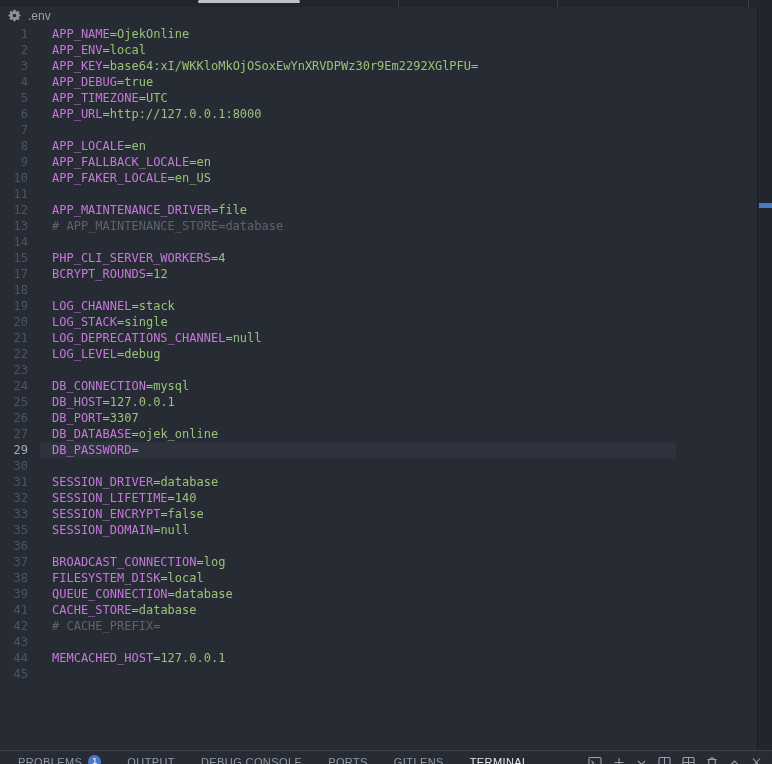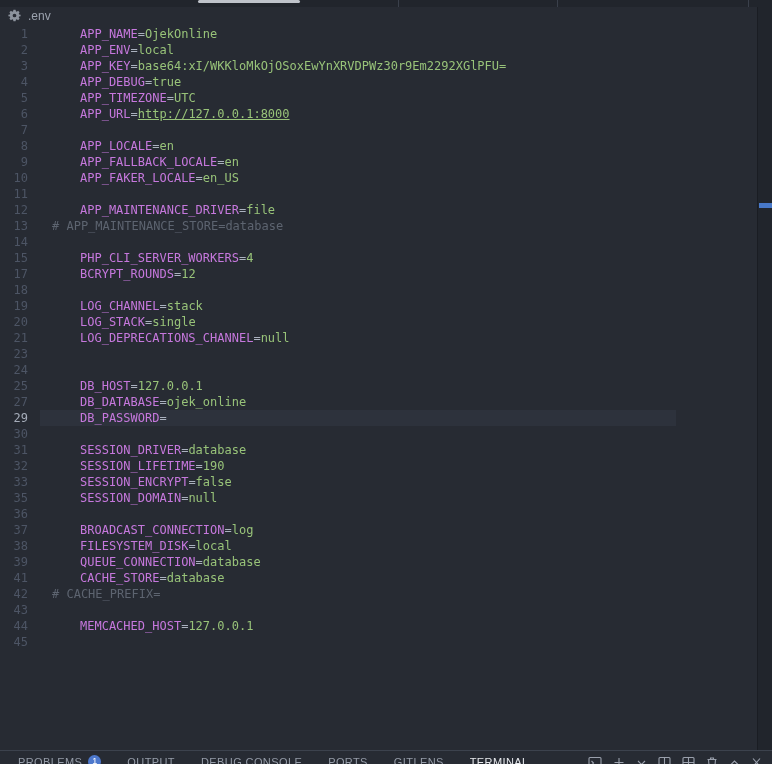--- a/index.html
+++ b/index.html
@@ -29,22 +29,22 @@
   
   .editor{position:absolute;top:26px;left:0;width:757px;}
   .line{display:flex;height:16px;line-height:16px;position:relative;
         font-family:"DejaVu Sans Mono",monospace;font-size:12px;}
   .ln{width:28px;text-align:right;color:var(--ln);flex:none;
       font-family:"DejaVu Sans Mono",monospace;}
   .code{padding-left:24px;white-space:pre;}
   .line.current::before{content:"";position:absolute;left:40px;right:81px;top:0;
         bottom:0;background:var(--cur);z-index:-1;}
   .line.current .ln{color:var(--ln-active);}
-  .k{color:var(--key);margin-left:28px;} .o{color:var(--op);} .v{color:var(--val);}
-  .c{color:var(--comment);} .u{text-decoration:underline;margin-top:47px;}
+  .k{color:var(--key);} .o{color:var(--op);} .v{color:var(--val);}
+  .c{color:var(--comment);} .u{margin-top:47px;}
 
   
   .ruler{position:absolute;top:7px;right:0;width:15px;height:743px;
          background:var(--bg-right);border-left:1px solid var(--divider);}
   .cursor-mark{position:absolute;top:196px;left:1px;width:13px;height:5px;
          background:var(--blue-mark);}
 
   
   .panelbar{position:absolute;top:750px;left:0;width:772px;height:30px;
             background:var(--bg);border-top:1px solid var(--panel-border);
@@ -153,49 +153,58 @@
     </div>
     <div class="line">
       <span class="ln">20</span>
       <span class="code"><span class="k">LOG_STACK</span><span class="o">=</span><span class="v">single</span></span>
     </div>
     <div class="line">
       <span class="ln">21</span>
       <span class="code"><span class="k">LOG_DEPRECATIONS_CHANNEL</span><span class="o">=</span><span class="v">null</span></span>
     </div>
     <div class="line">
+      <span class="ln">22</span>
+      <span class="code"><span class="k">LOG_LEVEL</span><span class="o">=</span><span class="v">debug</span></span>
+    </div>
+    <div class="line">
       <span class="ln">23</span>
       <span class="code"></span>
     </div>
     <div class="line">
       <span class="ln">24</span>
+      <span class="code"><span class="k">DB_CONNECTION</span><span class="o">=</span><span class="v">mysql</span></span>
     </div>
     <div class="line">
       <span class="ln">25</span>
       <span class="code"><span class="k">DB_HOST</span><span class="o">=</span><span class="v">127.0.0.1</span></span>
+    </div>
+    <div class="line">
+      <span class="ln">26</span>
+      <span class="code"><span class="k">DB_PORT</span><span class="o">=</span><span class="v">3307</span></span>
     </div>
     <div class="line">
       <span class="ln">27</span>
       <span class="code"><span class="k">DB_DATABASE</span><span class="o">=</span><span class="v">ojek_online</span></span>
     </div>
     <div class="line current">
       <span class="ln">29</span>
       <span class="code"><span class="k">DB_PASSWORD</span><span class="o">=</span></span>
     </div>
     <div class="line">
       <span class="ln">30</span>
       <span class="code"></span>
     </div>
     <div class="line">
       <span class="ln">31</span>
       <span class="code"><span class="k">SESSION_DRIVER</span><span class="o">=</span><span class="v">database</span></span>
     </div>
     <div class="line">
       <span class="ln">32</span>
-      <span class="code"><span class="k">SESSION_LIFETIME</span><span class="o">=</span><span class="v">190</span></span>
+      <span class="code"><span class="k">SESSION_LIFETIME</span><span class="o">=</span><span class="v">140</span></span>
     </div>
     <div class="line">
       <span class="ln">33</span>
       <span class="code"><span class="k">SESSION_ENCRYPT</span><span class="o">=</span><span class="v">false</span></span>
     </div>
     <div class="line">
       <span class="ln">35</span>
       <span class="code"><span class="k">SESSION_DOMAIN</span><span class="o">=</span><span class="v">null</span></span>
     </div>
     <div class="line">

